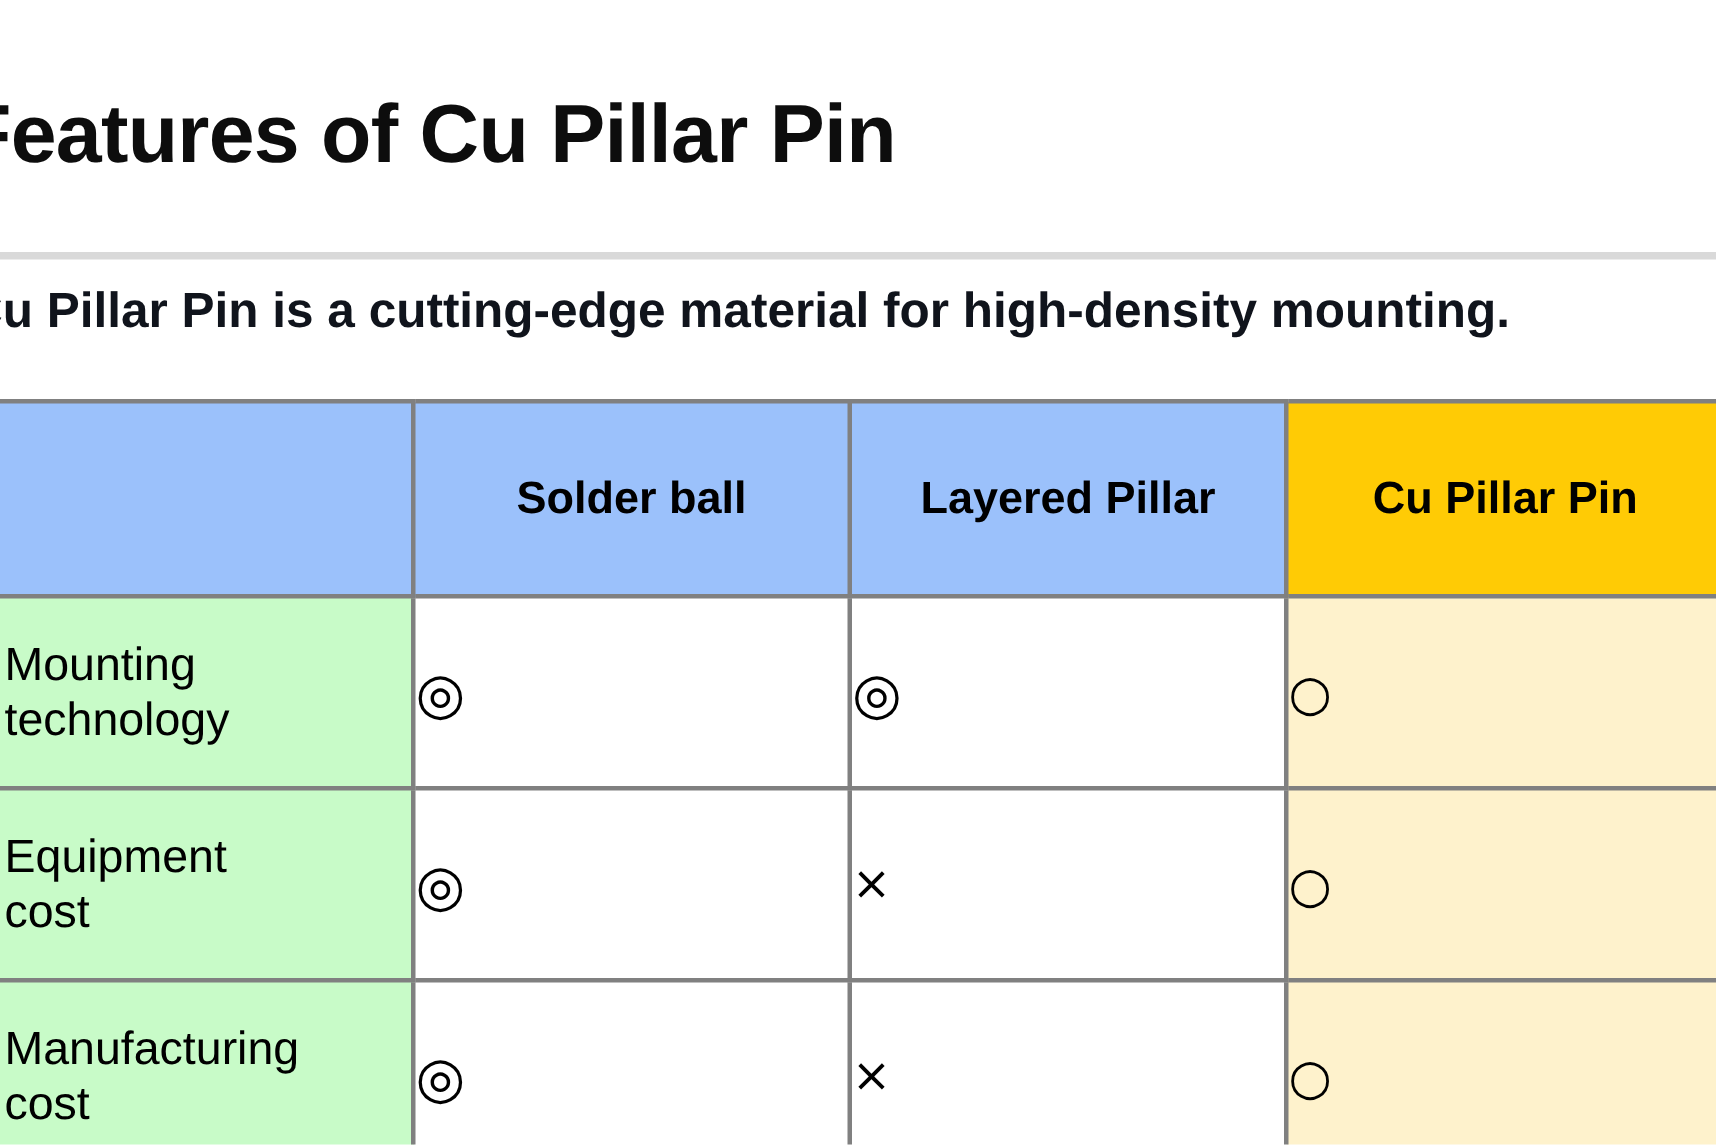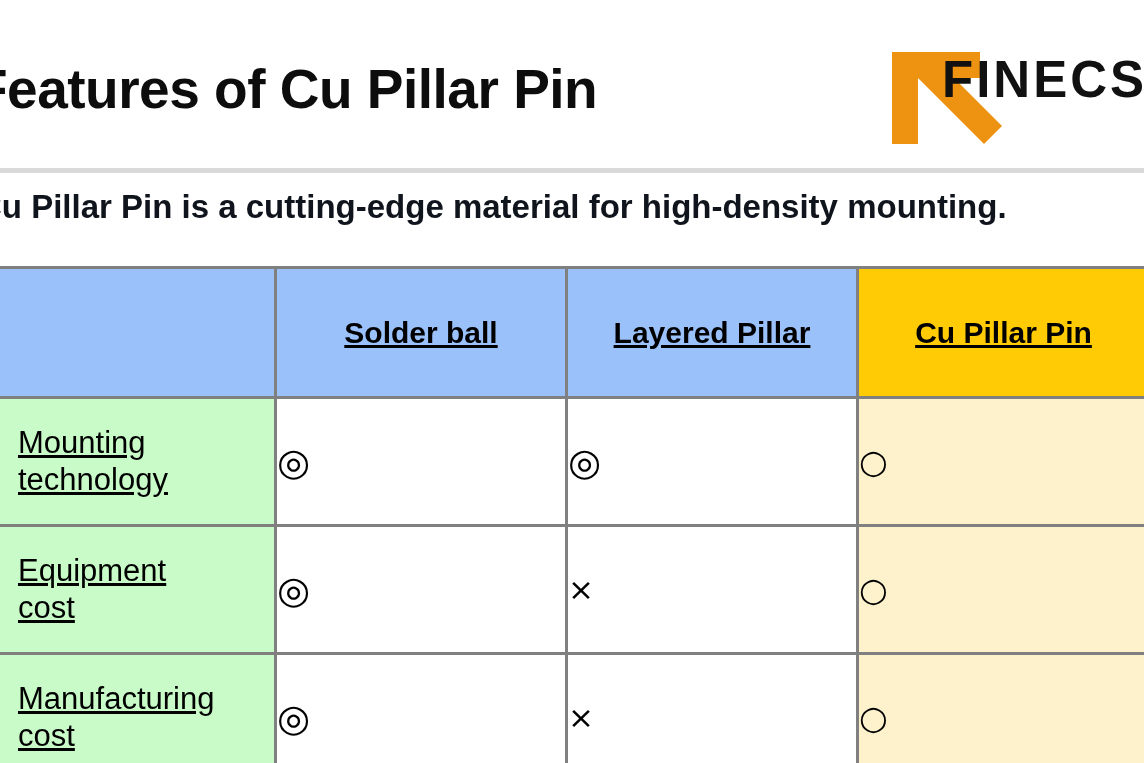--- a/index.html
+++ b/index.html
@@ -97,21 +97,20 @@
   }
   table.cmp col.c-label { width: 278px; }
   table.cmp col.c-data  { width: 291px; }
   table.cmp col.c-hl    { width: 292px; }
 
   table.cmp th, table.cmp td {
     border: 3px solid #808080;
     padding: 0;
     vertical-align: middle;
     box-sizing: border-box;
-    text-decoration: underline;
   }
 
   
   tr.head th {
     height: 130px;
     font-size: 30px;
     font-weight: bold;
     color: #000000;
     background: #9bc1fb;
   }
@@ -140,39 +139,32 @@
     line-height: 1;
     color: #000000;
     display: inline-block;
     font-family: "DejaVu Sans", sans-serif;
   }
   .mark.double { font-size: 38px; }
   .mark.single { font-size: 33px; }
   .mark.cross  { font-size: 31px; }
   td.rowlabel .label-text {
     display: block;
-    padding: 0 19px;
+    padding: 0 4px;
     white-space: pre-line;
   }
 </style>
 </head>
 <body>
 
 <div class="slide">
 
   <div class="title-band">
     <div class="slide-title">Features of Cu Pillar Pin</div>
 
-    <div class="logo">
-      <svg width="264" height="100" viewBox="0 0 264 100">
-        <path d="M12 4 H100 V30 H38 V96 H12 Z" fill="#EE9211"></path>
-        <path d="M30 22 L104 96 L122 78 L48 4 Z" fill="#EE9211"></path>
-      </svg>
-      <div class="logo-word">FINECS</div>
-    </div>
 
     <div class="title-rule"></div>
   </div>
 
   <div class="subtitle">Cu Pillar Pin is a cutting-edge material for high-density mounting.</div>
 
   <div class="cmp-table-wrap">
     <table class="cmp">
       <colgroup>
         <col class="c-label">

